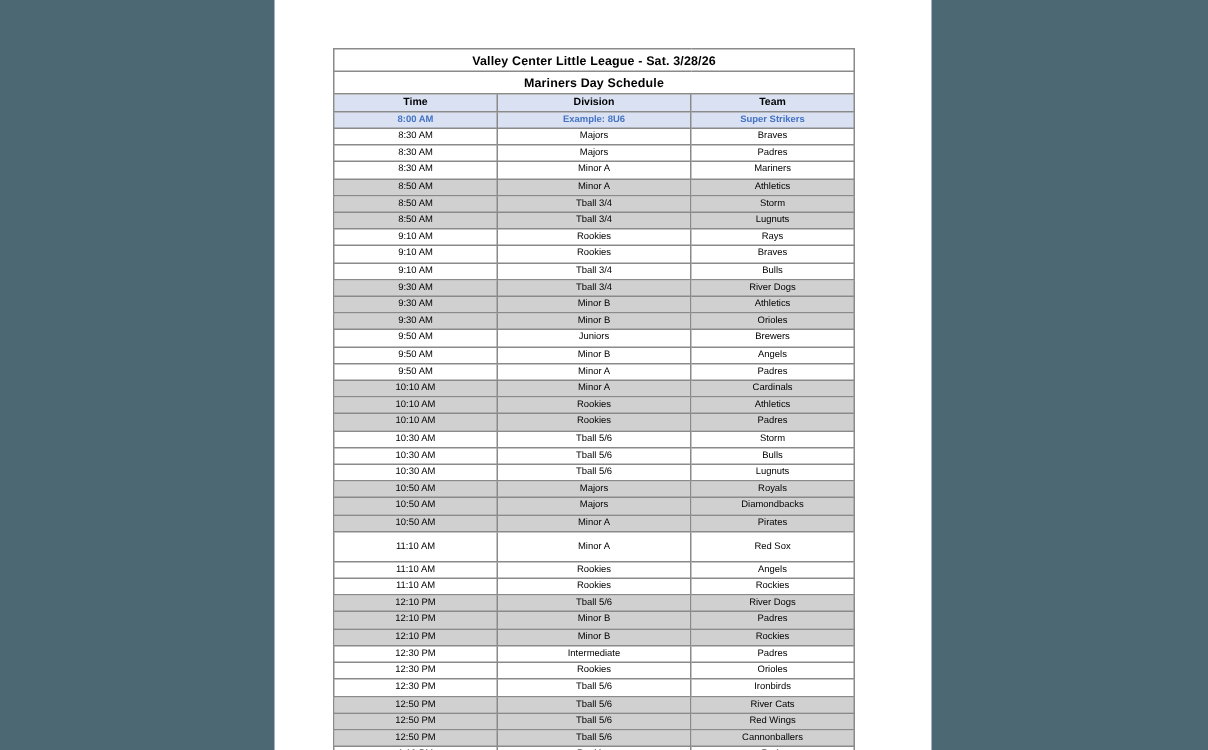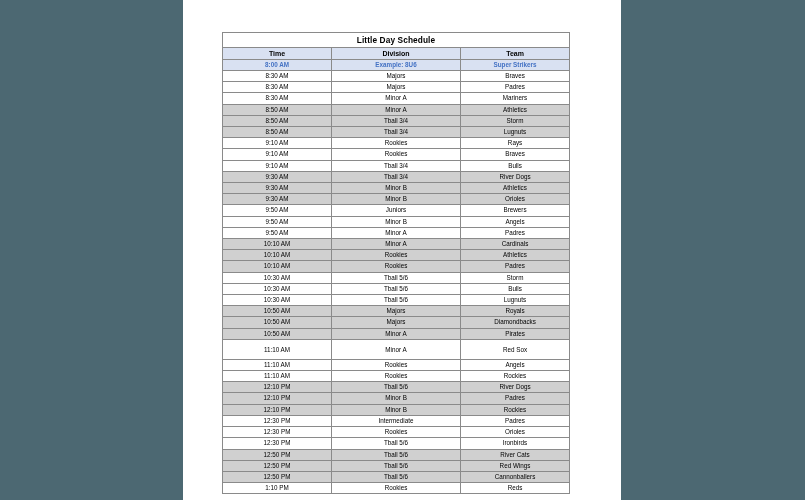--- a/index.html
+++ b/index.html
@@ -118,21 +118,24 @@
     <div id="schedule-wrap">
       <table class="schedule">
         <colgroup>
           <col class="c-time">
           <col class="c-div">
           <col class="c-team">
         </colgroup>
         <tbody>
 
           <tr class="title-row">
-            <td colspan="3">Little Day Schedule</td>
+            <td colspan="3">Valley Center Little League -  Sat. 3/28/26</td>
+          </tr>
+          <tr class="title-row">
+            <td colspan="3">Mariners Day Schedule</td>
           </tr>
 
           <tr class="head-row">
             <th>Time</th>
             <th>Division</th>
             <th>Team</th>
           </tr>
 
           <tr class="example-row">
             <td>8:00 AM</td>

